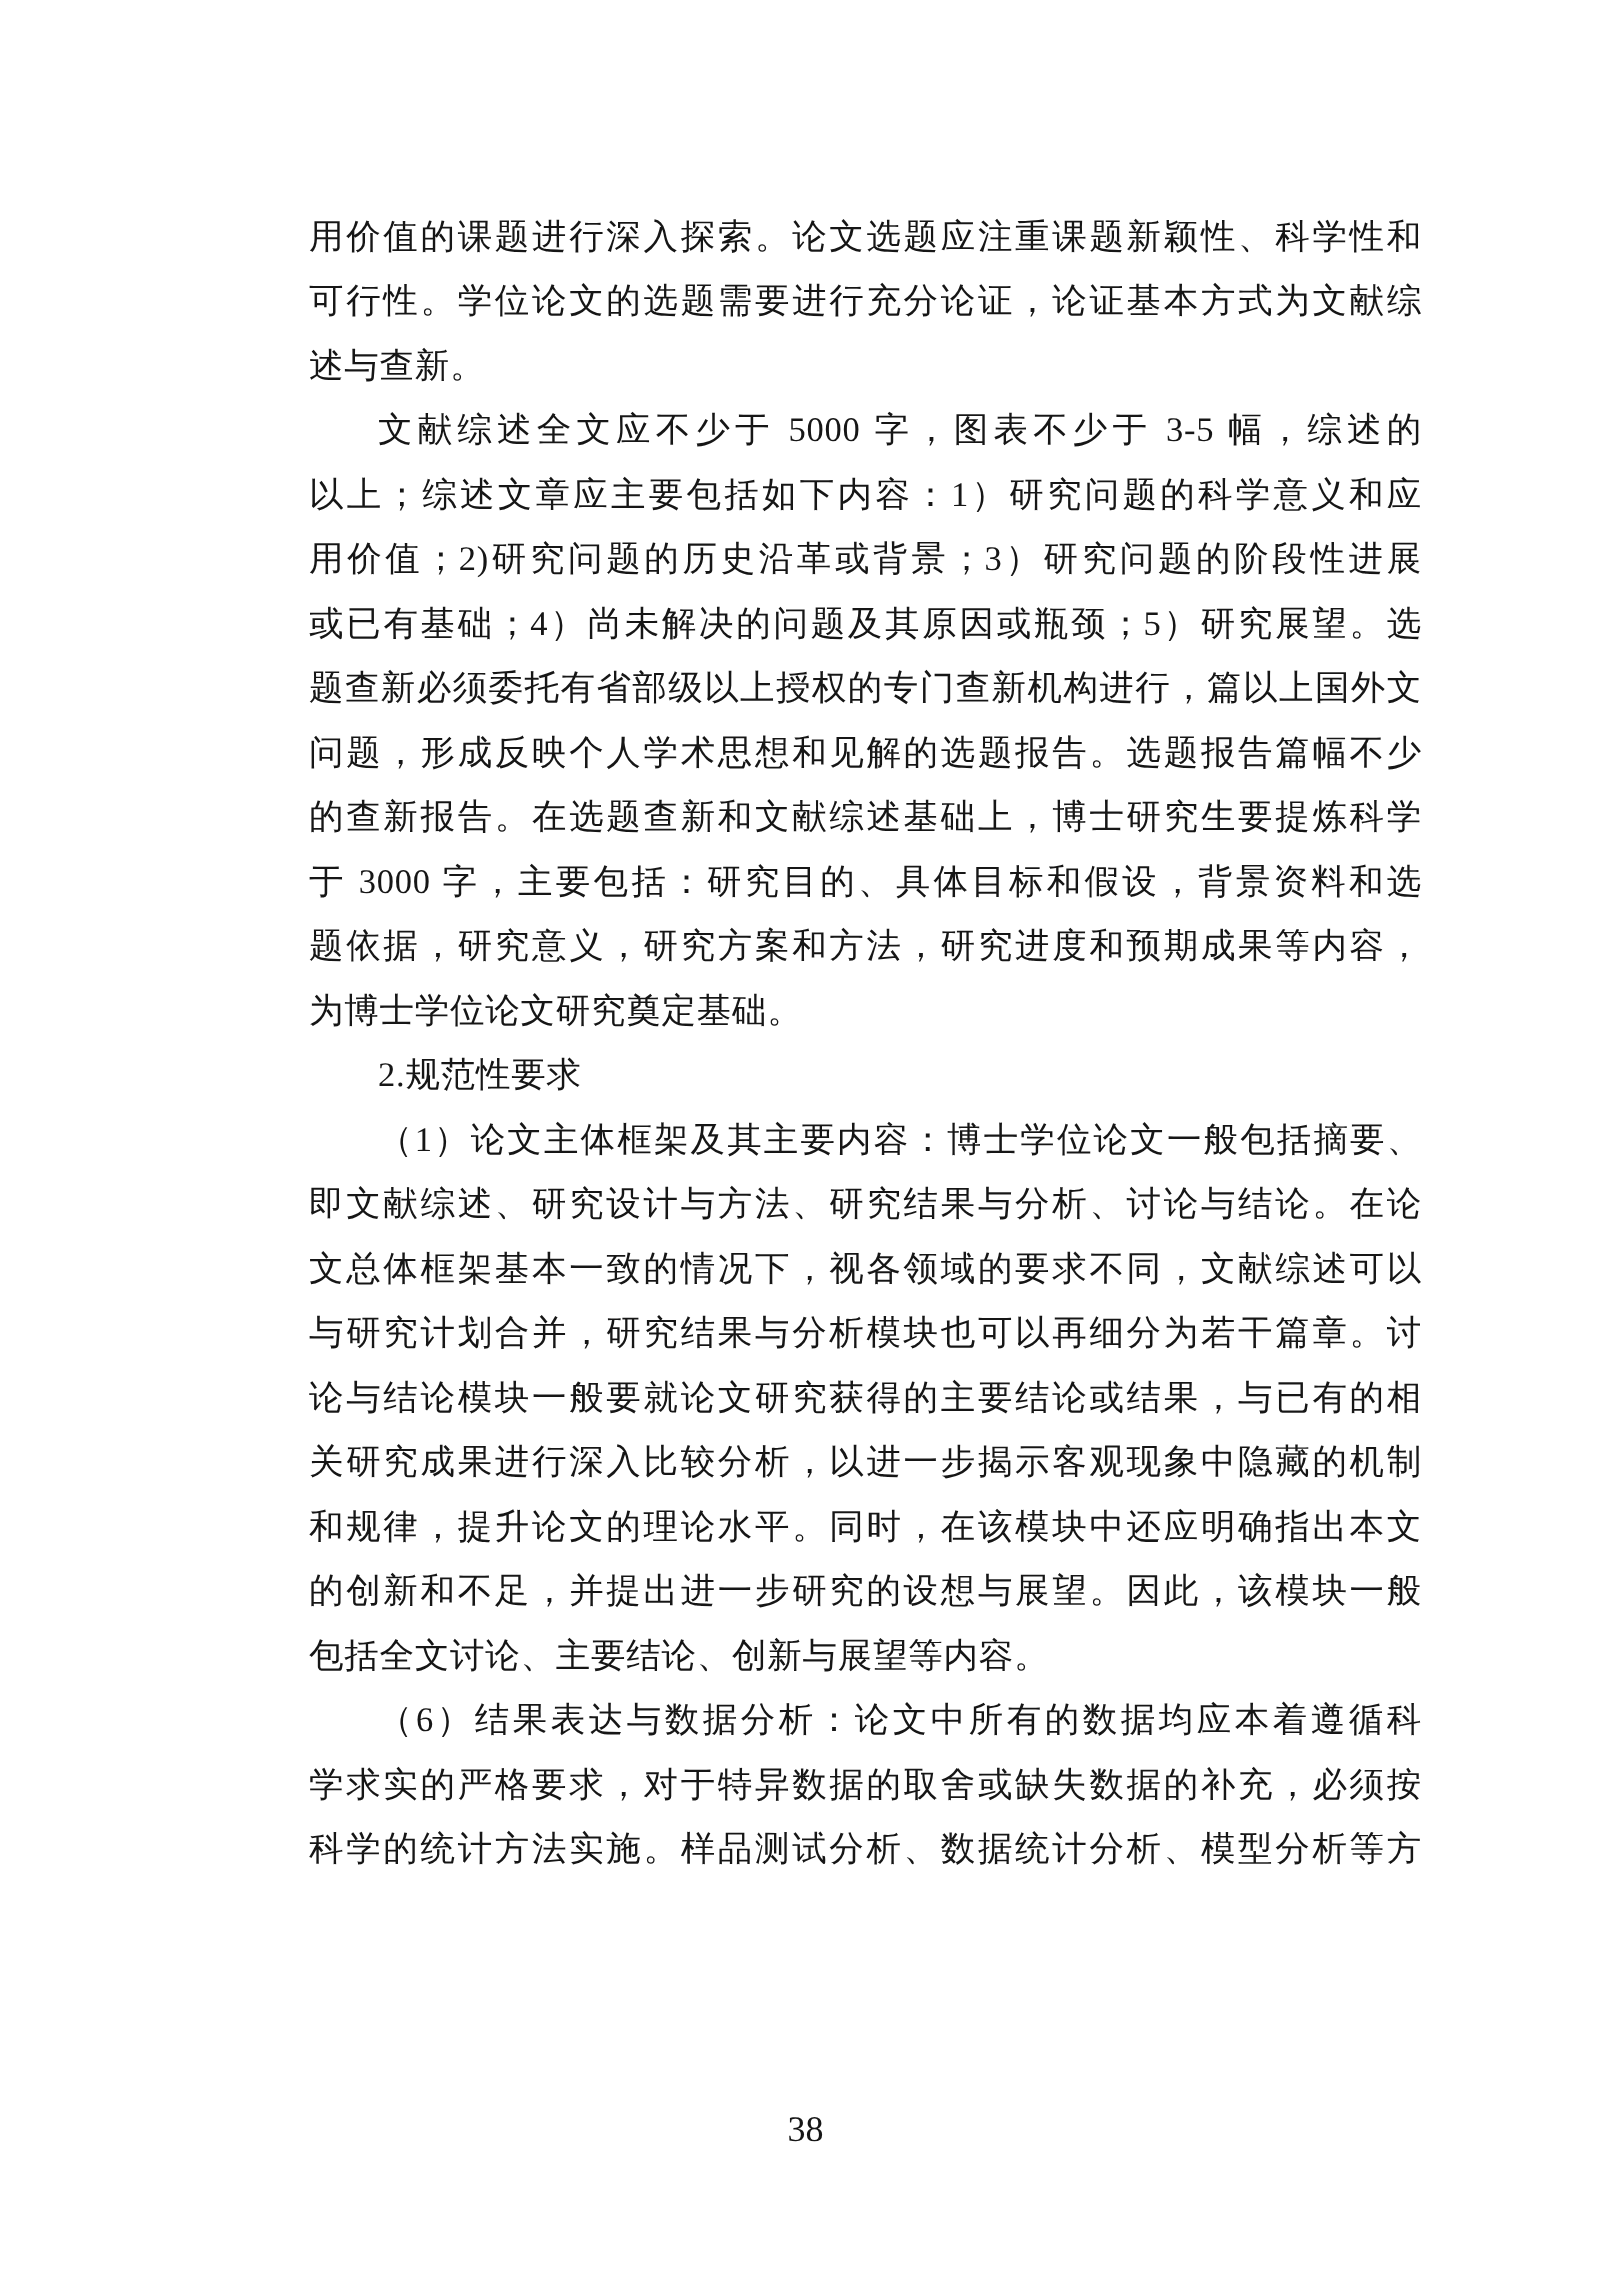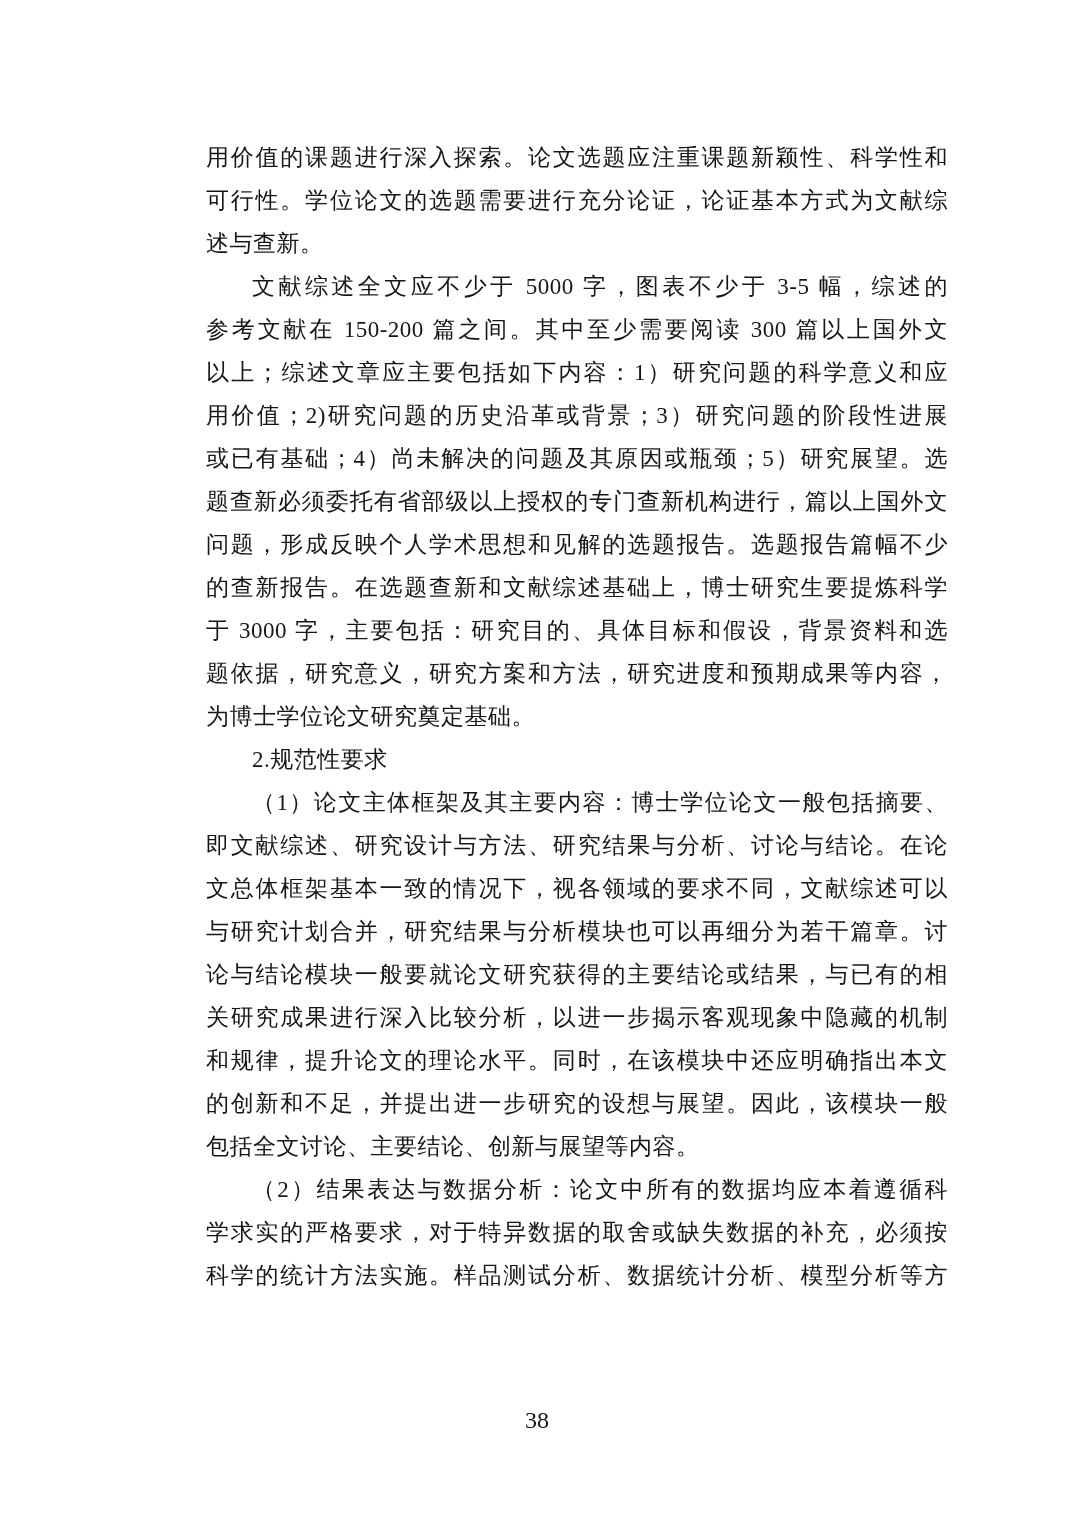--- a/index.html
+++ b/index.html
@@ -56,40 +56,39 @@
 </style>
 </head>
 <body>
 
 <div class="page">
   <div class="text-block">
       <div class="line fill">用价值的课题进行深入探索。论文选题应注重课题新颖性、科学性和</div>
       <div class="line fill">可行性。学位论文的选题需要进行充分论证，论证基本方式为文献综</div>
       <div class="line">述与查新。</div>
       <div class="line indent fill">文献综述全文应不少于 5000 字，图表不少于 3-5 幅，综述的</div>
-      <div class="line fill">参考文献在 150-200 篇之间。其中至少需要阅读 300 篇以上国外文</div>
       <div class="line fill">以上；综述文章应主要包括如下内容：1）研究问题的科学意义和应</div>
       <div class="line fill">用价值；2)研究问题的历史沿革或背景；3）研究问题的阶段性进展</div>
       <div class="line fill">或已有基础；4）尚未解决的问题及其原因或瓶颈；5）研究展望。选</div>
       <div class="line fill">题查新必须委托有省部级以上授权的专门查新机构进行，篇以上国外文</div>
       <div class="line fill">问题，形成反映个人学术思想和见解的选题报告。选题报告篇幅不少</div>
       <div class="line fill">的查新报告。在选题查新和文献综述基础上，博士研究生要提炼科学</div>
       <div class="line fill">于 3000 字，主要包括：研究目的、具体目标和假设，背景资料和选</div>
       <div class="line fill">题依据，研究意义，研究方案和方法，研究进度和预期成果等内容，</div>
       <div class="line">为博士学位论文研究奠定基础。</div>
       <div class="line indent">2.规范性要求</div>
       <div class="line indent fill">（1）论文主体框架及其主要内容：博士学位论文一般包括摘要、</div>
       <div class="line fill">即文献综述、研究设计与方法、研究结果与分析、讨论与结论。在论</div>
       <div class="line fill">文总体框架基本一致的情况下，视各领域的要求不同，文献综述可以</div>
       <div class="line fill">与研究计划合并，研究结果与分析模块也可以再细分为若干篇章。讨</div>
       <div class="line fill">论与结论模块一般要就论文研究获得的主要结论或结果，与已有的相</div>
       <div class="line fill">关研究成果进行深入比较分析，以进一步揭示客观现象中隐藏的机制</div>
       <div class="line fill">和规律，提升论文的理论水平。同时，在该模块中还应明确指出本文</div>
       <div class="line fill">的创新和不足，并提出进一步研究的设想与展望。因此，该模块一般</div>
       <div class="line">包括全文讨论、主要结论、创新与展望等内容。</div>
-      <div class="line indent fill">（2）结果表达与数据分析：论文中所有的数据均应本着遵循科</div>
+      <div class="line indent fill">（6）结果表达与数据分析：论文中所有的数据均应本着遵循科</div>
       <div class="line fill">学求实的严格要求，对于特异数据的取舍或缺失数据的补充，必须按</div>
       <div class="line fill">科学的统计方法实施。样品测试分析、数据统计分析、模型分析等方</div>
     </div>
   <div class="footer">
     <span class="pagenum">38</span>
   </div>
 </div>
 
 </body></html>

